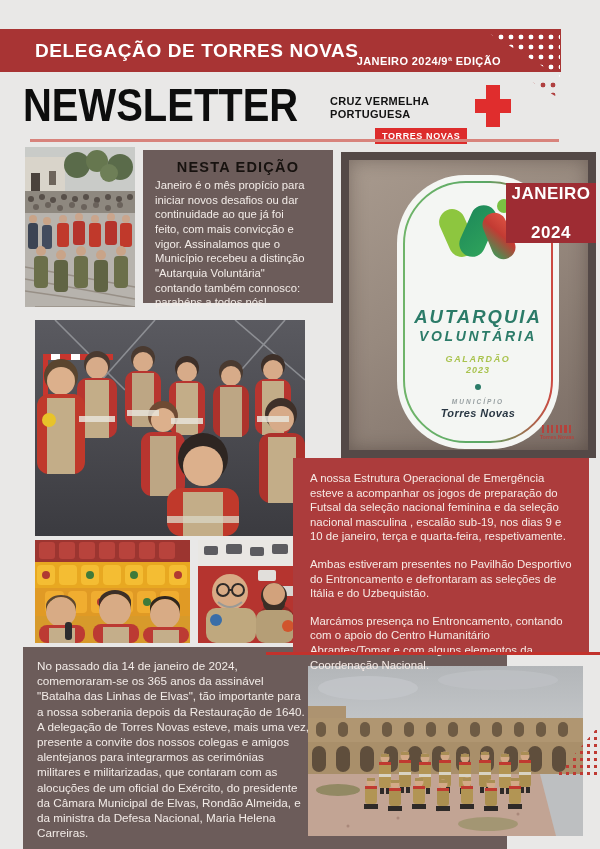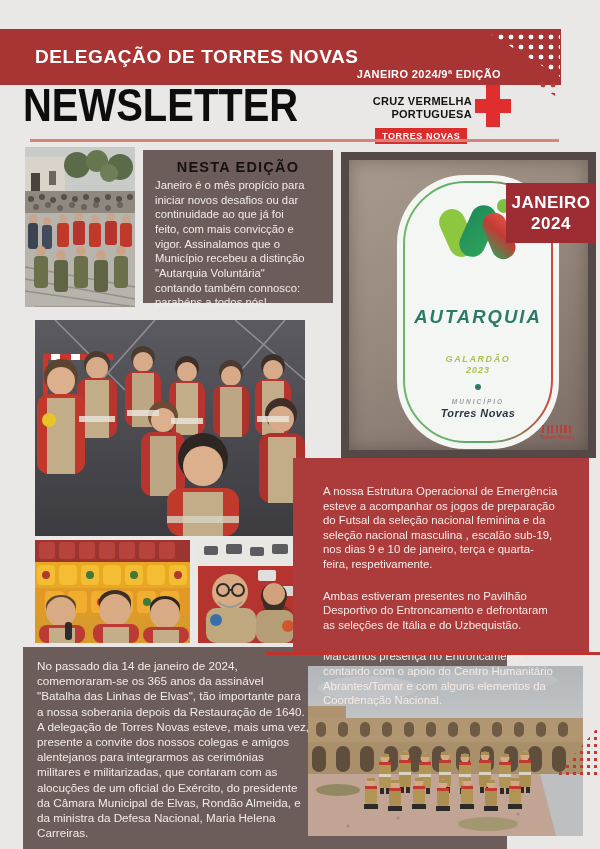--- a/index.html
+++ b/index.html
@@ -1,36 +1,36 @@
 <!DOCTYPE html>
 <html><head>
 <meta charset="utf-8">
 <style>
   html,body{margin:0;padding:0;background:#d6d5d3;font-family:"Liberation Sans",sans-serif;}
   .page{position:relative;width:600px;height:849px;background:#e9e8e7;overflow:hidden;margin:0 auto;}
 
   
-  .banner{position:absolute;left:0;top:29px;width:561px;height:56px;background:#a83434;}
+  .banner{position:absolute;left:0;top:29px;width:561px;height:43px;background:#a83434;}
   .banner-title{position:absolute;left:35px;top:50%;transform:translateY(-50%);
     color:#fff;font-size:19px;font-weight:900;letter-spacing:.6px;white-space:nowrap;}
   .banner-edition{position:absolute;right:60px;bottom:5px;color:#fff;font-size:11px;
     font-weight:700;letter-spacing:.4px;white-space:nowrap;}
   .dots{position:absolute;}
   .dots-tr-white{left:484px;top:30px;width:76px;height:47px;
     background-image:radial-gradient(circle,#ffffff 2.1px,rgba(255,255,255,0) 2.7px);
     background-size:10px 10px;background-position:2px 2px;
     clip-path:polygon(0 0,100% 0,100% 100%);}
   .dots-tr-red{left:526px;top:78px;width:34px;height:21px;
     background-image:radial-gradient(circle,#b04040 2.1px,rgba(176,64,64,0) 2.7px);
     background-size:10px 10px;background-position:2px 2px;
     clip-path:polygon(0 0,100% 0,100% 100%);}
   .masthead-title{position:absolute;left:23px;top:80px;margin:0;color:#0d0d0d;
     font-size:47px;font-weight:900;letter-spacing:0;line-height:1.05;
     transform:scaleX(.85);transform-origin:left top;white-space:nowrap;}
-  .cvp-text{position:absolute;left:330px;top:95px;width:142px;text-align:right;
+  .cvp-text{position:absolute;left:330px;top:95px;width:142px;
     color:#131313;font-size:11px;font-weight:900;line-height:12.5px;letter-spacing:.3px;}
   .cross{position:absolute;left:475px;top:85px;}
   .tn-badge{position:absolute;left:375px;top:128px;background:#dd2c2c;color:#fff;
     font-size:9px;font-weight:900;letter-spacing:.6px;padding:3px 7px 2.5px 7px;}
   .rule-top{position:absolute;left:30px;top:139px;width:529px;height:2.5px;background:#d8837c;}
 
   
   .ph{position:absolute;display:block;}
   .ph-parade{left:25px;top:147px;width:110px;height:160px;}
   .ph-group{left:35px;top:320px;width:270px;height:216px;z-index:1;}
@@ -56,28 +56,28 @@
   .pl-yr{top:205px;color:#a9c34e;font-size:9px;font-weight:800;letter-spacing:1px;}
   .pl-dot{position:absolute;left:126px;top:224px;width:6px;height:6px;border-radius:50%;background:#2b7b68;}
   .pl-ml{top:238px;color:#98a0a2;font-size:6.5px;font-weight:700;letter-spacing:2px;}
   .pl-mu{top:247px;color:#2a3844;font-size:11px;font-weight:800;letter-spacing:.4px;}
   .pl-logo{position:absolute;left:89px;top:36px;}
   .pl-watermark{position:absolute;right:8px;bottom:10px;width:46px;text-align:center;}
   .wm-bars{height:8px;margin:0 8px 1px 8px;
     background-image:repeating-linear-gradient(90deg,#b5423c 0 2px,rgba(0,0,0,0) 2px 4.5px);}
   .wm-name{color:#b5423c;font-size:5.5px;font-weight:700;line-height:6px;}
   .janeiro{position:absolute;left:506px;top:183px;width:90px;height:60px;background:#9e2c33;
-    color:#fff;display:flex;flex-direction:column;align-items:center;justify-content:center;
+    color:#fff;display:flex;flex-direction:column;align-items:center;justify-content:space-between;
     z-index:3;font-size:17px;font-weight:900;letter-spacing:.5px;line-height:1.25;}
   .janeiro span{display:block;}
 
   
   .redbox{position:absolute;left:293px;top:458px;width:296px;height:197px;background:#ac3c3c;
     z-index:5;box-sizing:border-box;padding:9px 13px 0 13px;}
-  .redbox p{margin:17px;color:#f6eae5;font-size:11.4px;line-height:1.28;}
+  .redbox p{margin:4px;color:#f6eae5;font-size:11.4px;line-height:1.28;}
   .redbox p + p{margin-top:13px;}
   .rule-mid{position:absolute;left:266px;top:652px;width:334px;height:3px;background:#c2322c;z-index:6;}
 
   
   .bottombox{position:absolute;left:23px;top:647px;width:484px;height:202px;background:#6c5c5a;z-index:4;}
   .elvas-text{position:absolute;left:14px;top:11px;width:272px;}
   .elvas-text p{margin:0;color:#f2ebe7;font-size:11.7px;line-height:1.3;}
   .ph-aqueduct{position:absolute;left:285px;top:19px;width:275px;height:170px;}
   .dots-br{left:556px;top:727px;width:42px;height:49px;z-index:8;
     background-image:radial-gradient(circle,#bf3a33 1.5px,rgba(191,58,51,0) 2px);
@@ -210,20 +210,21 @@
         <rect x="1" y="1" width="162" height="274" rx="68" fill="#f4f6f3"></rect>
         <rect x="8" y="8" width="148" height="260" rx="62" fill="none" stroke="url(#pillEdge)" stroke-width="2"></rect>
       </svg>
       <svg class="pl-logo" width="80" height="76" viewBox="0 0 80 76">
         <rect x="6" y="12" width="26" height="50" rx="13" transform="rotate(-24 19 37)" fill="#8dc63f"></rect>
         <rect x="27" y="8" width="26" height="54" rx="13" transform="rotate(24 40 35)" fill="url(#ribG)"></rect>
         <rect x="49" y="16" width="24" height="48" rx="12" transform="rotate(-22 61 40)" fill="url(#ribR)"></rect>
         <circle cx="66" cy="10" r="7" fill="#7ac143"></circle>
       </svg>
       <div class="plaque-txt pl-t1">AUTARQUIA</div>
+      <div class="plaque-txt pl-t2">VOLUNTÁRIA</div>
       <div class="plaque-txt pl-aw">GALARDÃO</div>
       <div class="plaque-txt pl-yr">2023</div>
       <div class="pl-dot"></div>
       <div class="plaque-txt pl-ml">MUNICÍPIO</div>
       <div class="plaque-txt pl-mu">Torres Novas</div>
       <div class="pl-watermark">
         <div class="wm-bars"></div>
         <div class="wm-name">Torres Novas</div>
       </div>
     </div>

